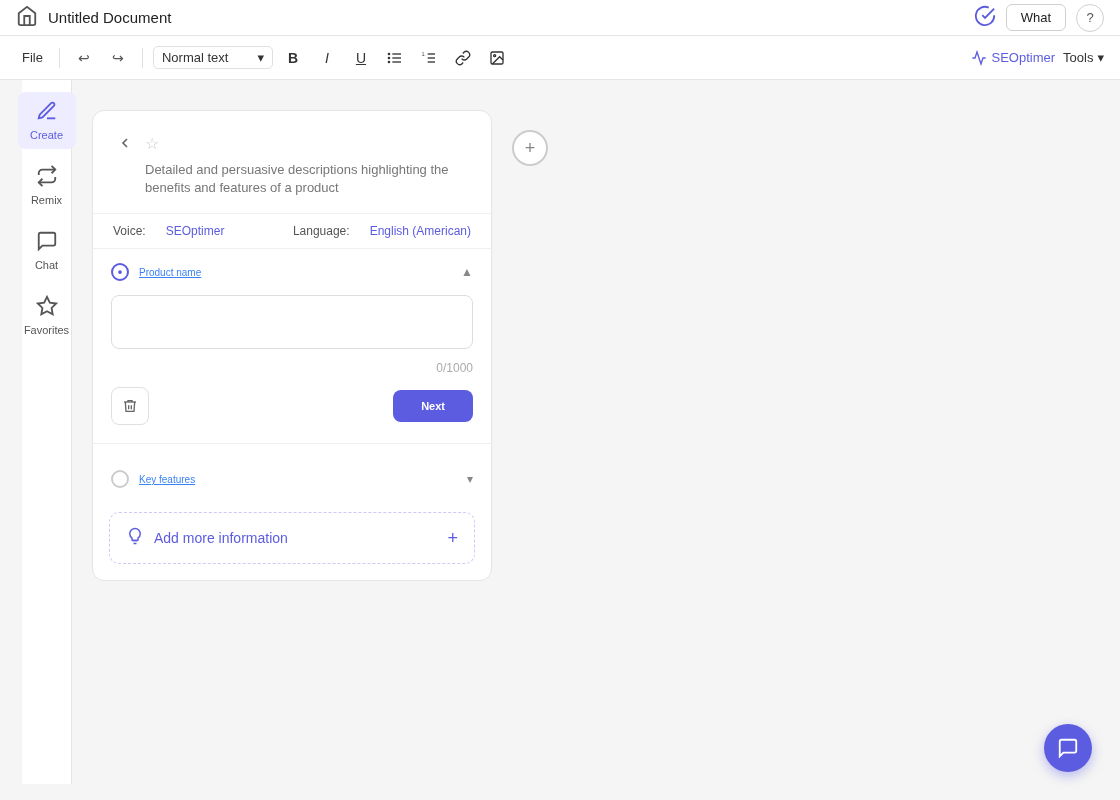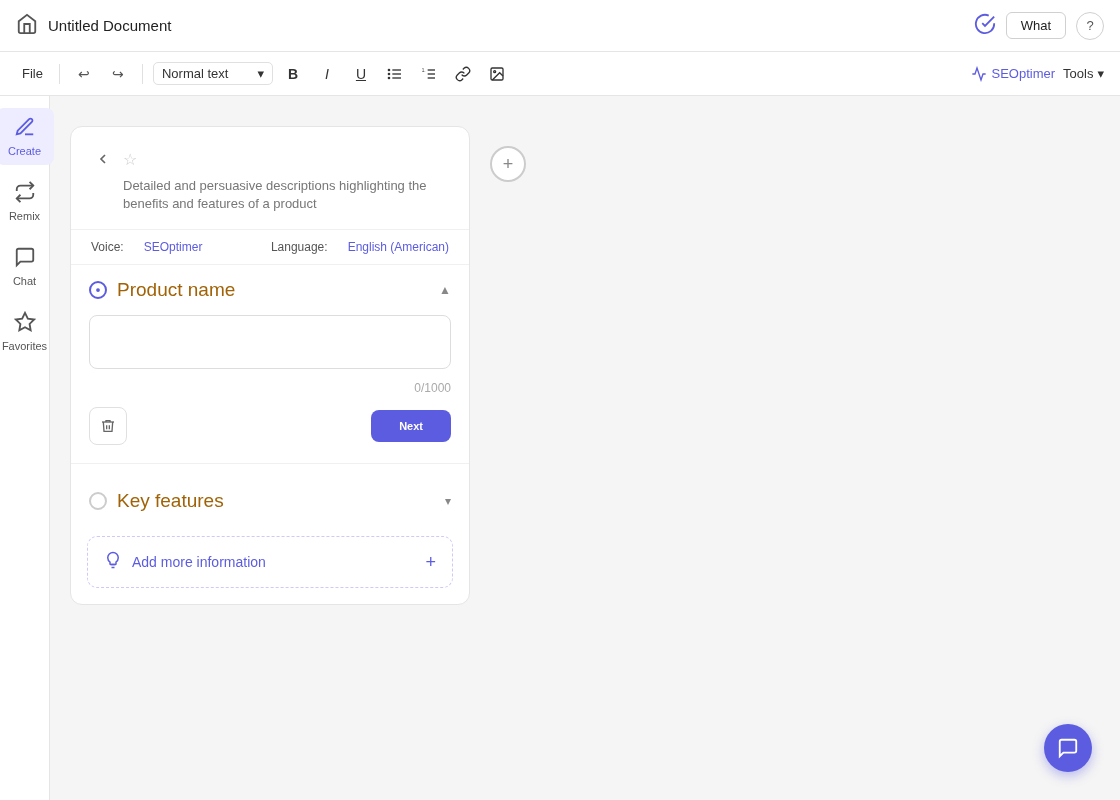--- a/index.html
+++ b/index.html
@@ -1,20 +1,20 @@
 <!DOCTYPE html>
 <html><head>
   <meta charset="utf-8">
   <style>
     * { box-sizing: border-box; margin: 0; padding: 0; }
     body { font-family: -apple-system, BlinkMacSystemFont, 'Segoe UI', sans-serif; background: #f5f5f5; width: 1120px; height: 800px; overflow: hidden; }
 
     
     .topbar {
-      display: flex; align-items: center; height: 52px;
+      display: flex; align-items: center; height: 36px;
       background: #fff; border-bottom: 1px solid #e5e5e5;
       padding: 0 16px; gap: 10px;
     }
     .topbar-home-icon { width: 22px; height: 22px; color: #555; flex-shrink: 0; }
     .topbar-title { font-size: 15px; color: #222; font-weight: 500; flex: 1; }
     .topbar-right { display: flex; align-items: center; gap: 10px; }
     .check-icon { width: 22px; height: 22px; color: #5c5ce0; }
     .share-btn {
       border: 1px solid #d0d0d0; background: #fff; border-radius: 6px;
       padding: 5px 14px; font-size: 13px; cursor: pointer; color: #222;
@@ -56,21 +56,21 @@
       display: flex; align-items: center; gap: 4px; font-size: 13px; color: #333; cursor: pointer;
     }
 
     
     .main-layout { display: flex; height: calc(800px - 96px); }
 
     
     .sidebar {
       width: 50px; background: #fff; border-right: 1px solid #e5e5e5;
       display: flex; flex-direction: column; align-items: center;
-      padding-top: 12px; gap: 8px;
+      padding-top: 12px; gap: 8px; margin-left: 22px;
     }
     .sidebar-item {
       display: flex; flex-direction: column; align-items: center;
       gap: 3px; padding: 8px 10px; border-radius: 8px; cursor: pointer; width: 58px;
     }
     .sidebar-item.active { background: #eeecff; }
     .sidebar-icon { width: 22px; height: 22px; }
     .sidebar-label { font-size: 11px; color: #555; }
     .sidebar-item.active .sidebar-label { color: #5c5ce0; }
 
@@ -109,21 +109,21 @@
     .section-header {
       display: flex; align-items: center; justify-content: space-between;
       padding: 14px 18px; cursor: pointer;
     }
     .section-header-left { display: flex; align-items: center; gap: 10px; }
     .section-circle {
       width: 18px; height: 18px; border-radius: 50%; border: 2px solid #ccc;
       display: flex; align-items: center; justify-content: center; flex-shrink: 0;
     }
     .section-circle.active { border-color: #5c5ce0; }
-    .section-title { font-size: 19px; color: #a16207; font-weight: 500; }
+    .section-title { font-size: 10px; color: #3b82f6; font-weight: 500; text-decoration: underline; }
     .chevron { font-size: 12px; color: #888; }
 
     
     .section-body { padding: 0 18px 18px; }
     .section-question { font-size: 14px; color: #333; margin-bottom: 10px; font-weight: 500; }
     .text-input {
       width: 100%; border: 1px solid #ddd; border-radius: 8px; padding: 10px 12px;
       font-size: 14px; color: #333; outline: none; resize: none; min-height: 50px;
       font-family: inherit;
     }

